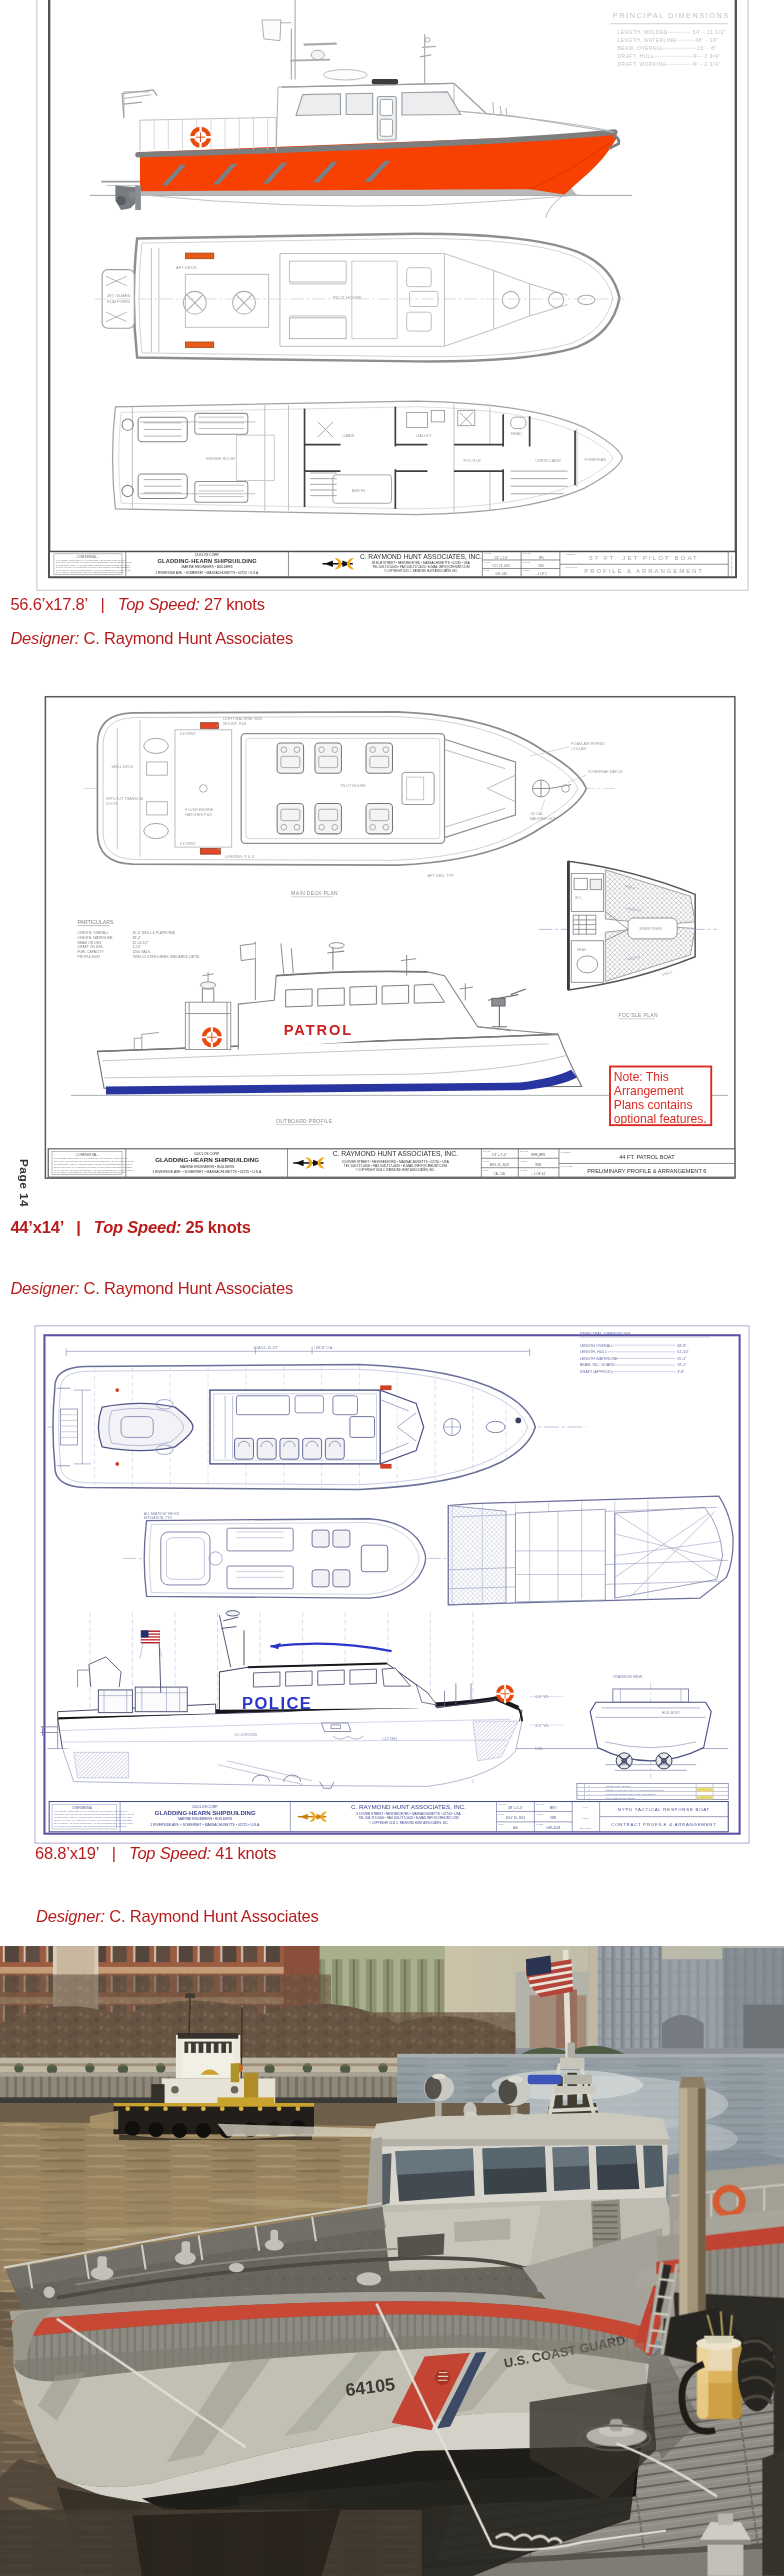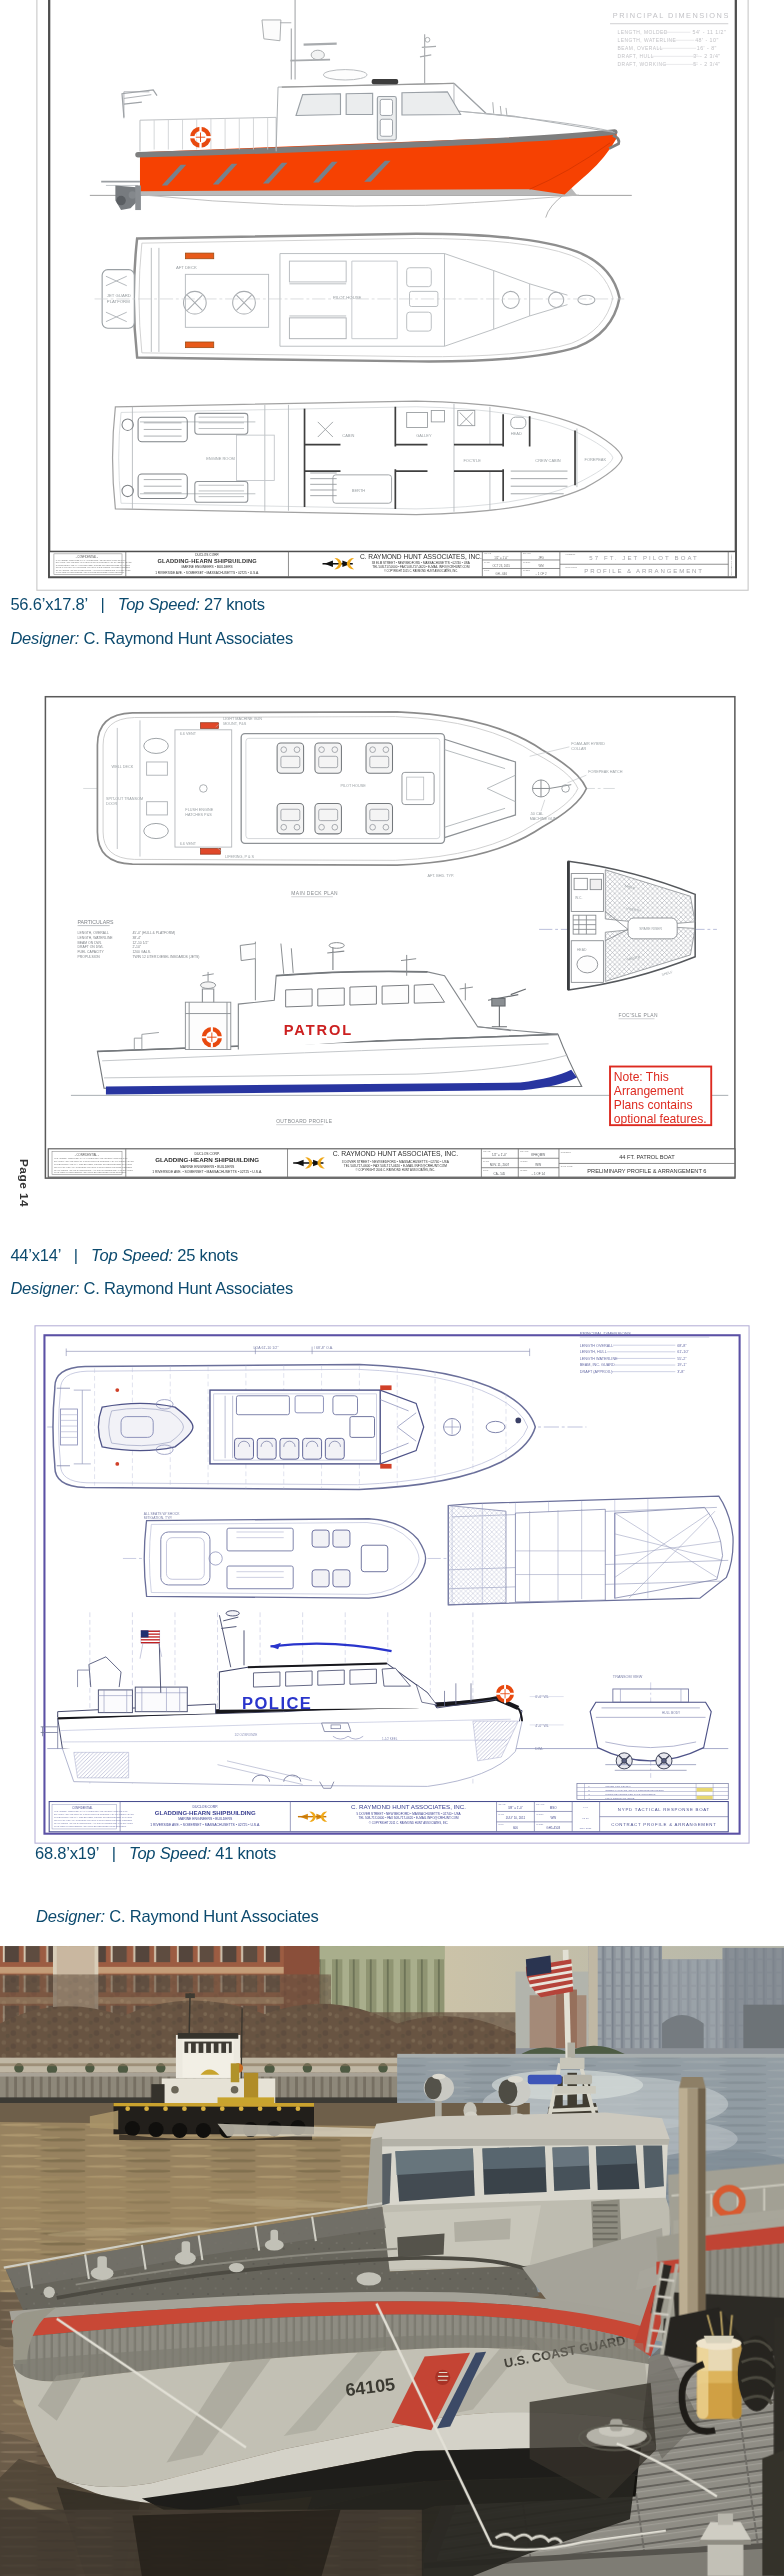--- a/index.html
+++ b/index.html
@@ -1,18 +1,18 @@
 <!DOCTYPE html>
 <html style="font-size:15px"><head>
 <meta charset="utf-8">
 <style>
   html,body{margin:0;padding:0;background:#fff;}
   body{width:785px;height:2576px;position:relative;font-family:"Liberation Sans",sans-serif;overflow:hidden;}
   .abs{position:absolute;}
-  .cap{position:absolute;left:10.4px;color:#0c4a6e;font-size:16.5px;white-space:nowrap;letter-spacing:-0.2px;}
+  .cap{position:absolute;left:10.4px;color:#b91c1c;font-size:16.5px;white-space:nowrap;letter-spacing:-0.2px;}
   .cap i{font-style:italic;}
   .pg14{position:absolute;left:15px;top:1159px;width:16px;height:53px;color:#333;font-size:11.8px;font-weight:bold;writing-mode:vertical-rl;letter-spacing:0.5px;}
 </style>
 </head>
 <body>
   <svg class="abs" style="left:0;top:0" width="785" height="596" viewBox="0 0 830 630">
     <g id="d1">
 
       <rect x="39" y="-5" width="752" height="629" fill="#fff" stroke="#c9c9c9" stroke-width="1.2"></rect>
       <path d="M52,0 L52,610 L778,610 L778,0" fill="none" stroke="#4e4e4e" stroke-width="2.4"></path>
@@ -554,21 +554,21 @@
         <g text-anchor="middle" fill="#333">
           <text x="684" y="1226" font-size="6">44 FT. PATROL BOAT</text>
           <text x="684" y="1241" font-size="6">PRELIMINARY PROFILE &amp; ARRANGEMENT 6</text>
         </g>
         <text x="593" y="1219" font-size="2.3" fill="#8a8a8a">PROJECT</text>
         <text x="593" y="1234" font-size="2.3" fill="#8a8a8a">DWG TITLE</text>
       </g>
     </g>
   </svg>
   <div class="pg14">Page 14</div>
-  <div class="cap" style="top:1246px;">44’x14’ &nbsp; | &nbsp; <i>Top Speed:</i> 25 knots</div>
+  <div class="cap" style="top:1218px;font-weight:bold;">44’x14’ &nbsp; | &nbsp; <i>Top Speed:</i> 25 knots</div>
   <div class="cap" style="top:1279px;"><i>Designer:</i> C. Raymond Hunt Associates</div>
 
   <svg class="abs" style="left:0;top:1319px" width="785" height="530" viewBox="0 1395 830 560">
     <g id="d3">
       <rect x="37" y="1402" width="755" height="547" fill="#fff" stroke="#b3aed6" stroke-width="1.1"></rect>
       <rect x="47" y="1412" width="735" height="527" fill="#fff" stroke="#5b51a5" stroke-width="2.2"></rect>
       <defs>
         <pattern id="hatch3" width="4" height="4" patternUnits="userSpaceOnUse">
           <path d="M0,4 L4,0" stroke="#8a8fb8" stroke-width="0.5"></path>
         </pattern>

